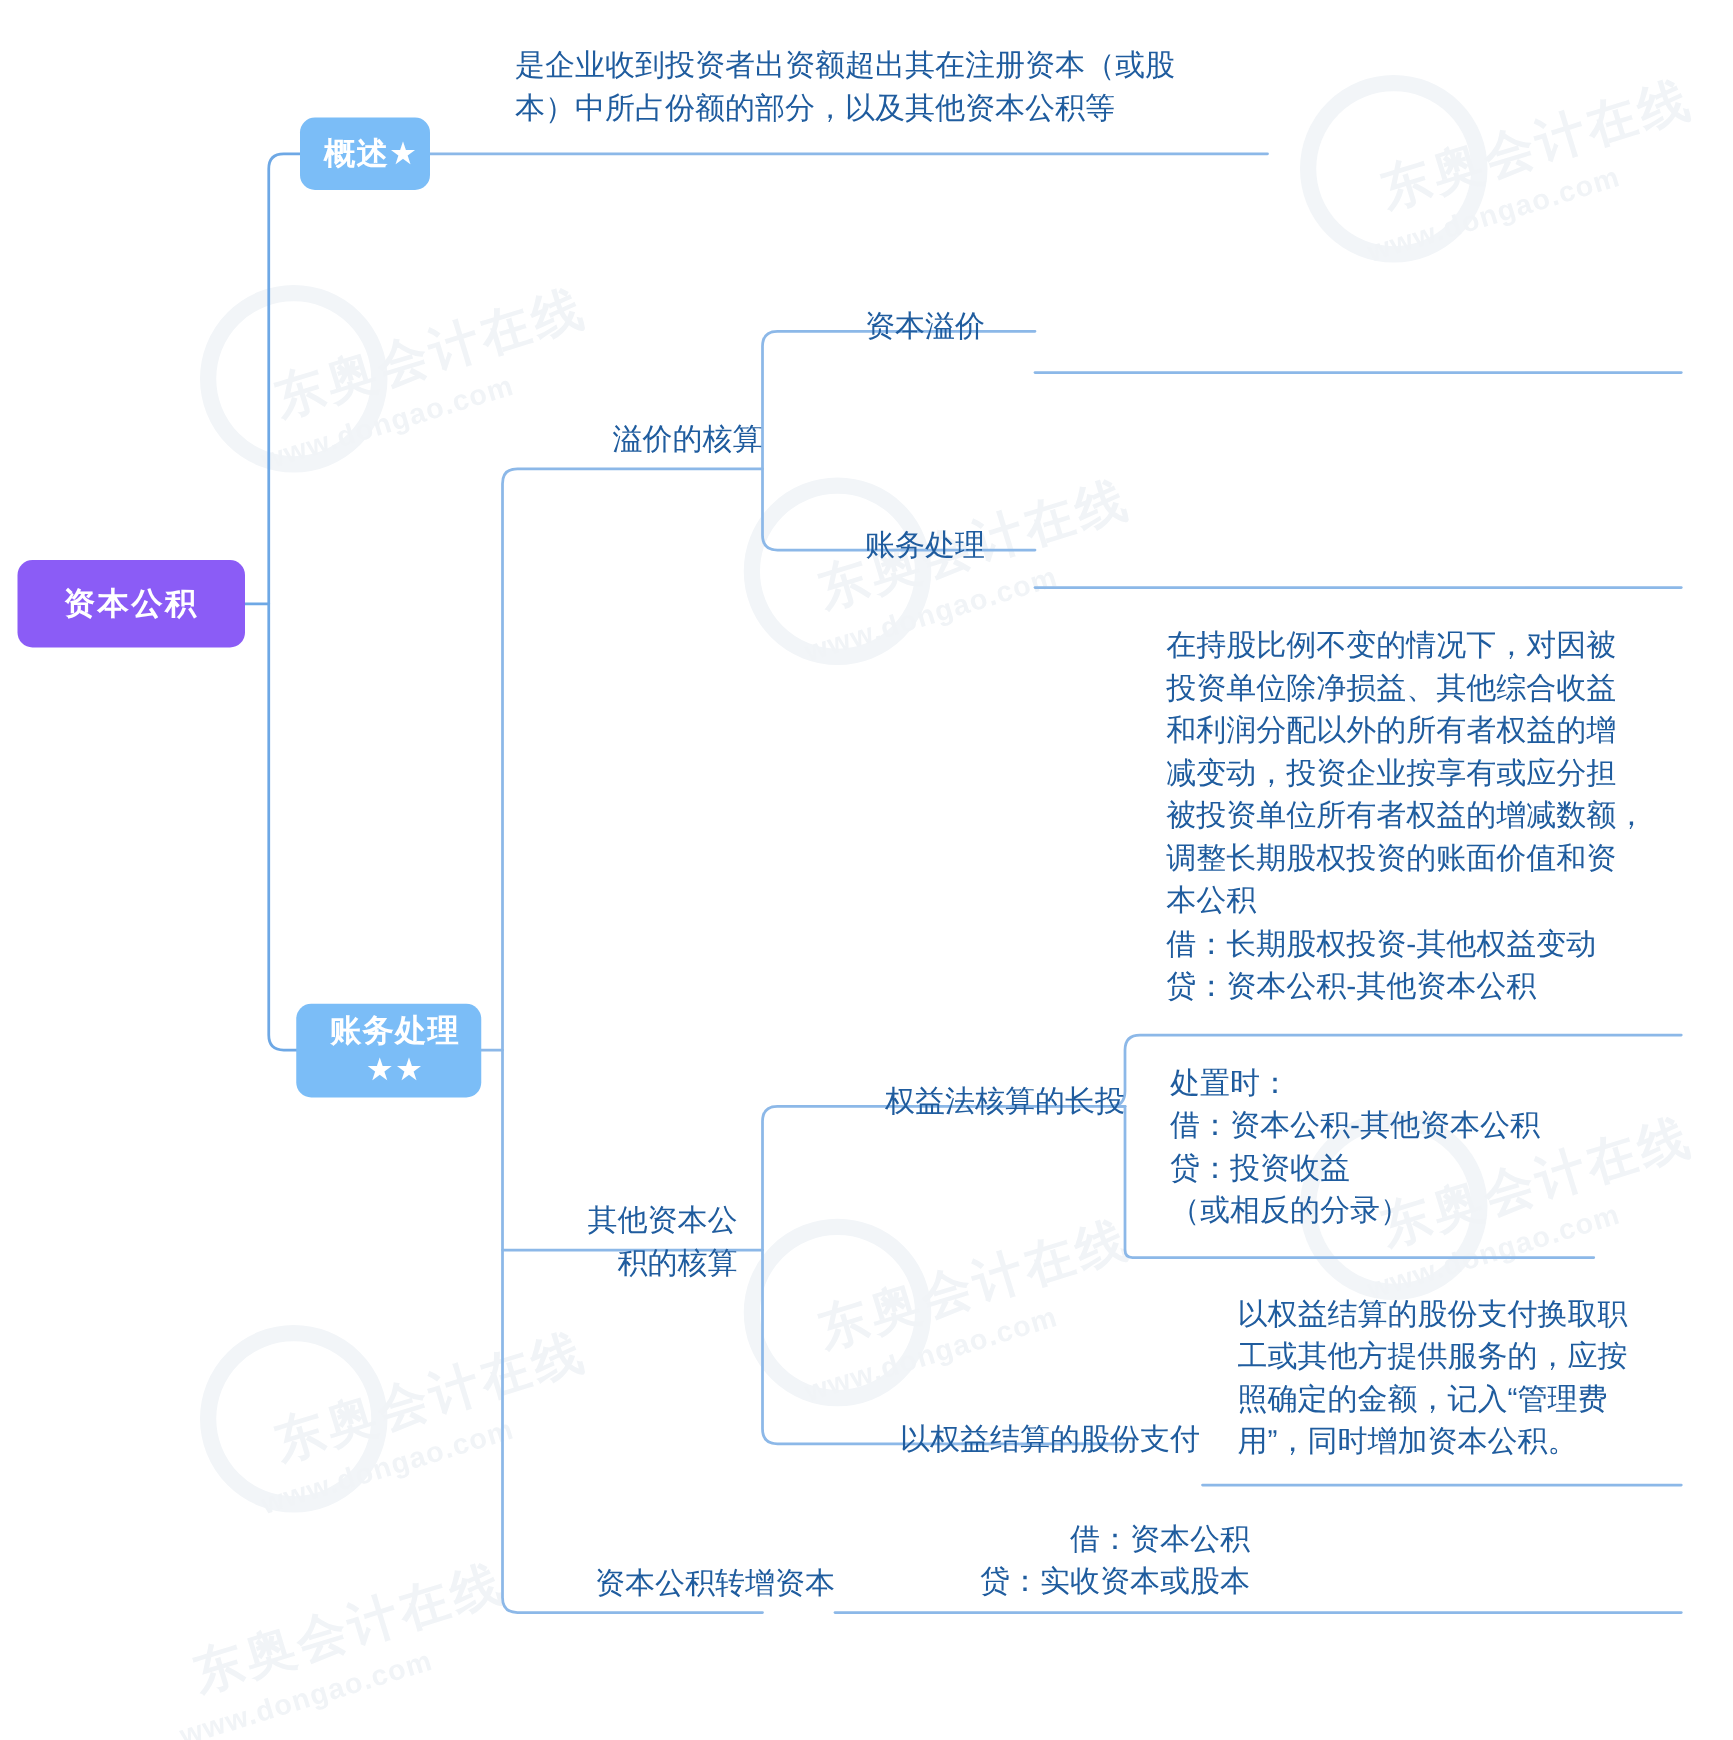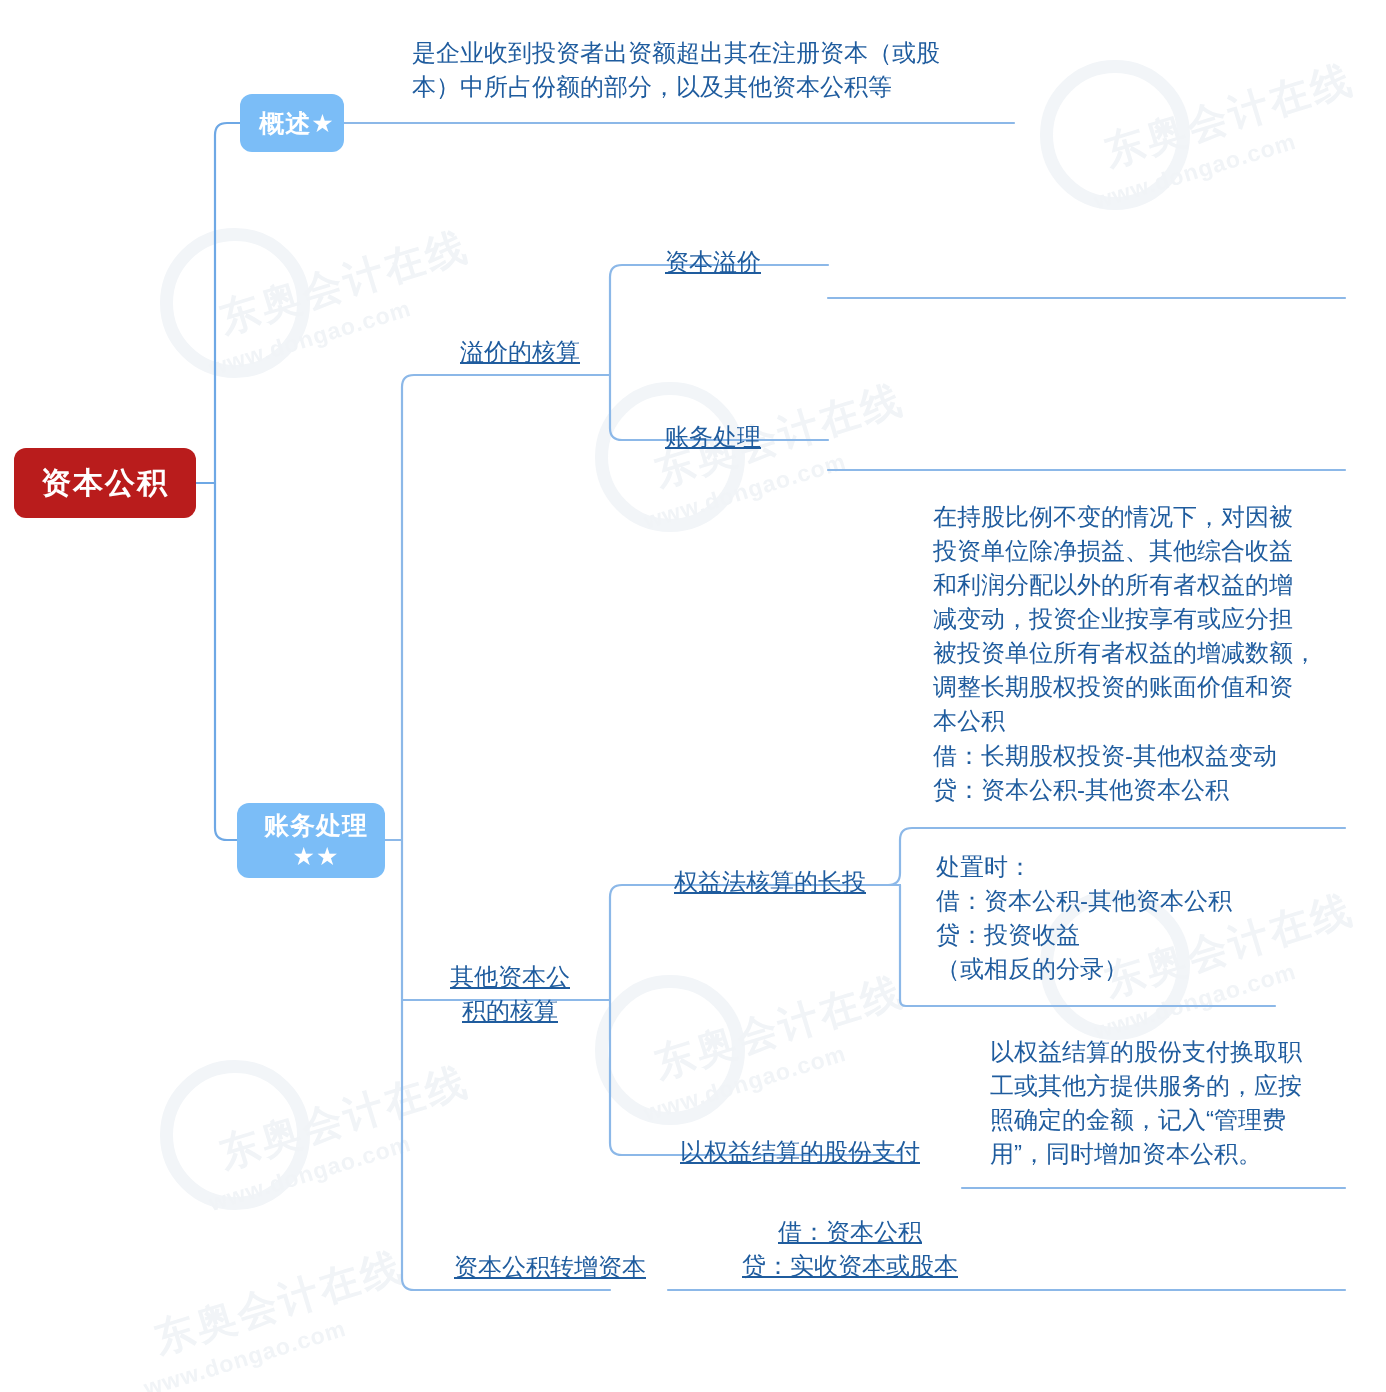--- a/index.html
+++ b/index.html
@@ -49,24 +49,24 @@
     height: 1392px;
     pointer-events: none;
   }
 
   
   .node {
     position: absolute;
     box-sizing: border-box;
   }
   .root-node {
-    background: #b91c1c;
+    background: #8b5cf6;
     color: #ffffff;
     border-radius: 12px;
-    font-size: 30px;
+    font-size: 25px;
     font-weight: bold;
     letter-spacing: 2px;
     display: flex;
     align-items: center;
     justify-content: center;
     text-align: center;
     line-height: 1.2;
   }
   .lvl1-node {
     background: #7bbdf7;
@@ -83,21 +83,21 @@
     padding-left: 10px;
   }
   .txt {
     position: absolute;
     color: #1f5c9e;
     font-size: 24px;
     line-height: 1.42;
     white-space: pre-line;
     box-sizing: border-box;
   }
-  .txt-center { text-align: center; text-decoration: underline; }
+  .txt-center { text-align: right; }
   .txt-left   { text-align: left; }
 </style>
 </head>
 <body>
 
 <div id="canvas">
 
   <div class="wm wm-logo" style="left:160px;  top:228px;"></div>
   <div class="wm wm-logo" style="left:595px;  top:382px;"></div>
   <div class="wm wm-logo" style="left:160px;  top:1060px;"></div>

